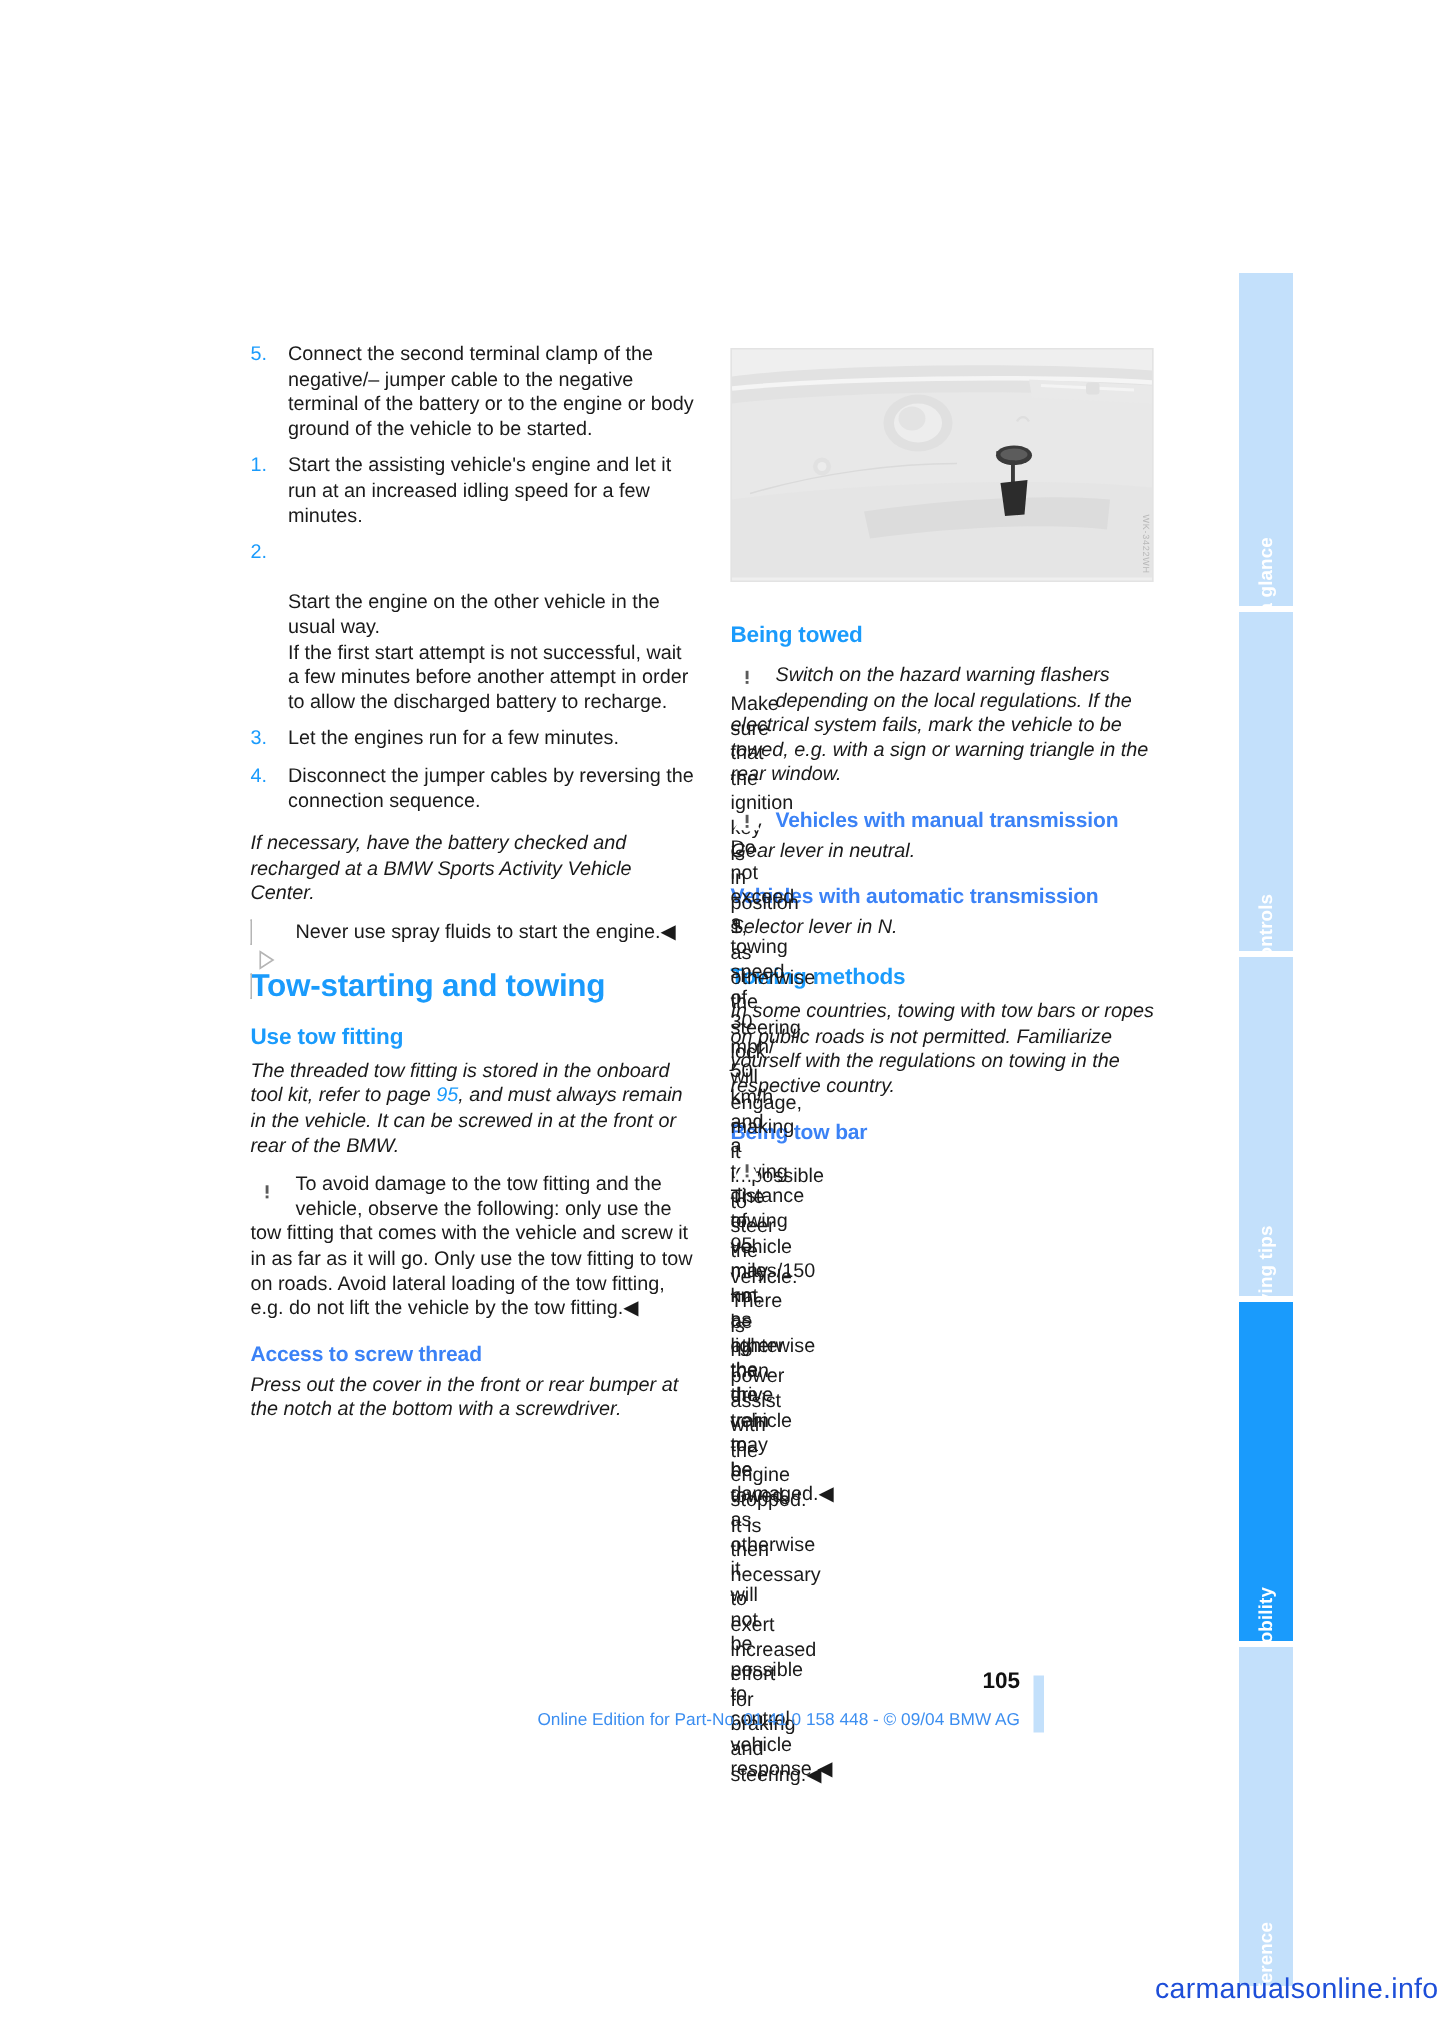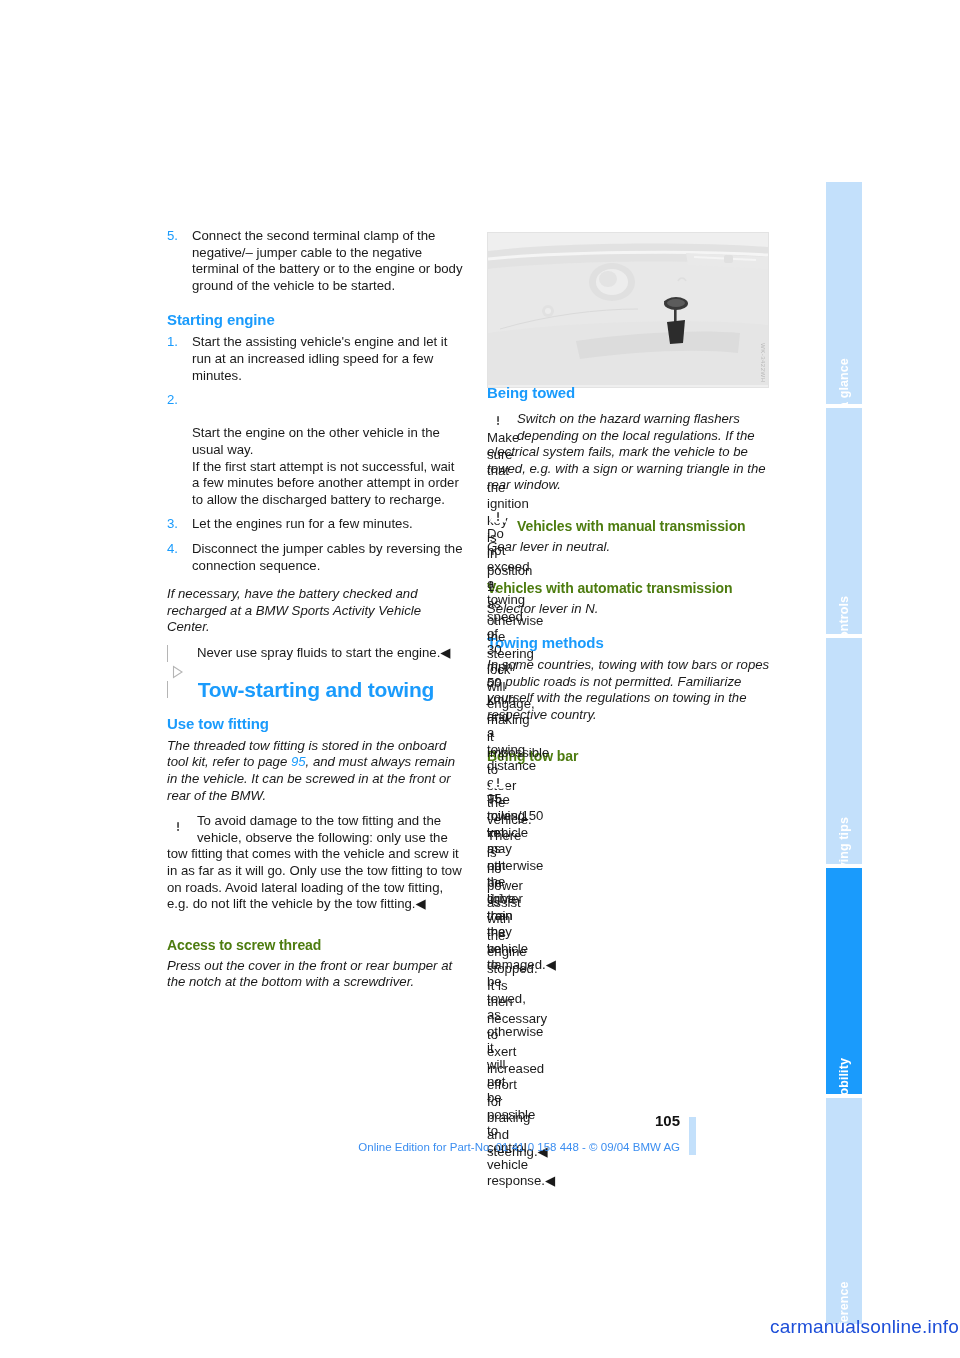--- a/index.html
+++ b/index.html
@@ -71,36 +71,35 @@
   .para { margin-bottom: 9px; font-style: italic; }
 
   
   h1.h-main {
     font-size: 21px;
     line-height: 25px;
     font-weight: bold;
     color: #1a9bfc;
     margin: 8px 0 13px 0;
     letter-spacing: -0.2px;
-    text-align: center;
   }
   h2.h-sec {
     font-size: 15px;
     line-height: 18px;
     font-weight: bold;
     color: #1a9bfc;
     margin: 17px 0 5px 0;
     letter-spacing: -0.1px;
   }
   h3.h-ter {
     font-size: 14px;
     line-height: 17px;
     font-weight: bold;
-    color: #4d7c0f;
-    margin: 24px 0 4px 0;
+    color: #3b82f6;
+    margin: 13px 0 4px 0;
     letter-spacing: -0.1px;
   }
   h2.h-sec.first, h3.h-ter.first { margin-top: 0; }
 
   
   .steps { margin: 0 0 0 0; padding: 0; list-style: none; }
   .step {
     position: relative;
     padding-left: 25px;
     margin-bottom: 8px;
@@ -235,21 +234,20 @@
     </div>
   </div>
 
   <div class="col" id="col-left">
 
     <div class="step">
       <span class="num">5.</span>
       <span>Connect the second terminal clamp of the negative/– jumper cable to the negative terminal of the battery or to the engine or body ground of the vehicle to be started.</span>
     </div>
 
-    <h2 class="h-sec">Starting engine</h2>
 
     <div class="steps">
       <div class="step">
         <span class="num">1.</span>
         <span>Start the assisting vehicle's engine and let it run at an increased idling speed for a few minutes.</span>
       </div>
       <div class="step" style="white-space:pre-line;">
         <span class="num" style="white-space:normal;">2.</span>
         <span>Start the engine on the other vehicle in the usual way.
 If the first start attempt is not successful, wait a few minutes before another attempt in order to allow the discharged battery to recharge.</span>
@@ -332,21 +330,21 @@
 
       <path d="M176,68 L186,66 L188,72 L178,74 Z" fill="#2f2f2f"></path>
       <ellipse cx="188" cy="70.5" rx="12" ry="6.5" fill="#3a3a3a"></ellipse>
       <ellipse cx="188" cy="70" rx="9" ry="4" fill="#5c5c5c"></ellipse>
       <rect x="186" y="74" width="2.6" height="16" fill="#3a3a3a"></rect>
       <path d="M179,89 L197,87 L195,110 L182,111 Z" fill="#2c2c2c"></path>
     </svg>
     <span id="fig-code">WK-3422WH</span>
   </div>
 
-  <div class="col" id="col-right" style="top:384px;">
+  <div class="col" id="col-right" style="top:415px;">
 
     <h2 class="h-sec first">Being towed</h2>
 
     <div class="notice">
       <span class="icon-box">
         <span class="ico-warn">
           <svg width="22" height="22" viewBox="0 0 22 22">
             <polygon points="11,3 20,18.5 2,18.5" fill="#ffffff"></polygon>
             <rect x="10.1" y="8.2" width="1.9" height="5.6" fill="#5a5a5a"></rect>
             <rect x="10.1" y="15" width="1.9" height="1.9" fill="#5a5a5a"></rect>

